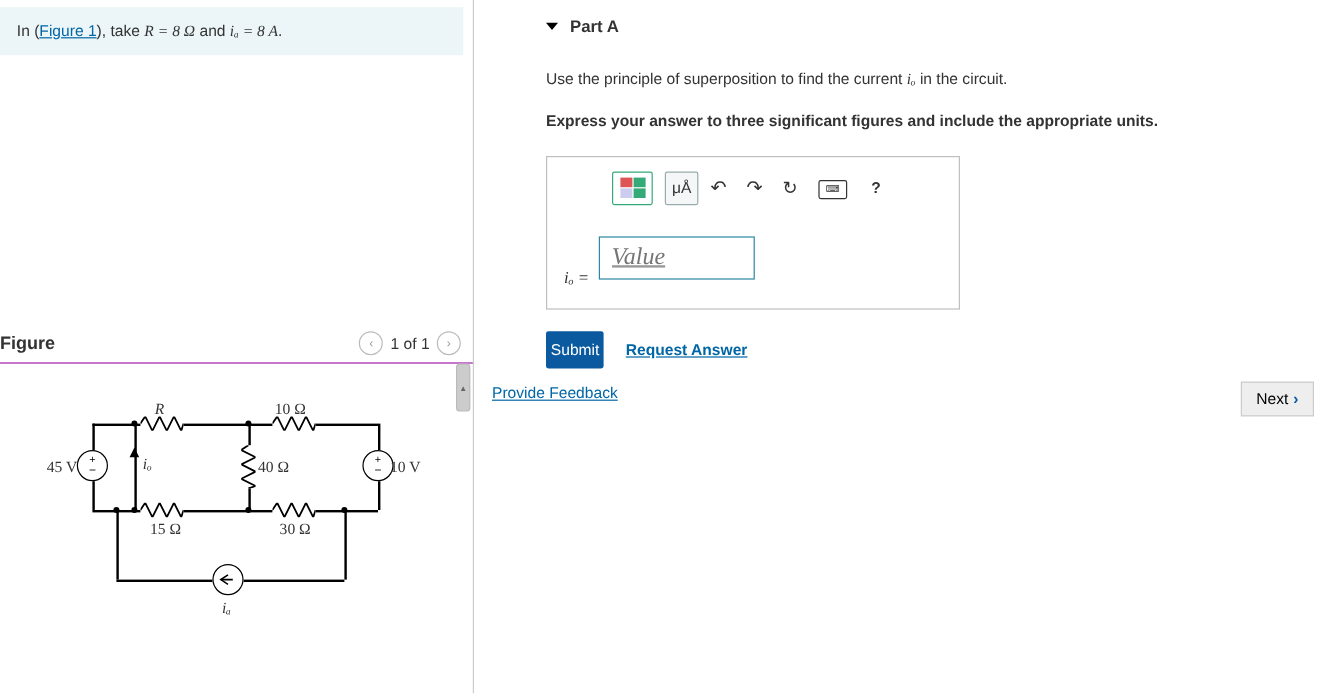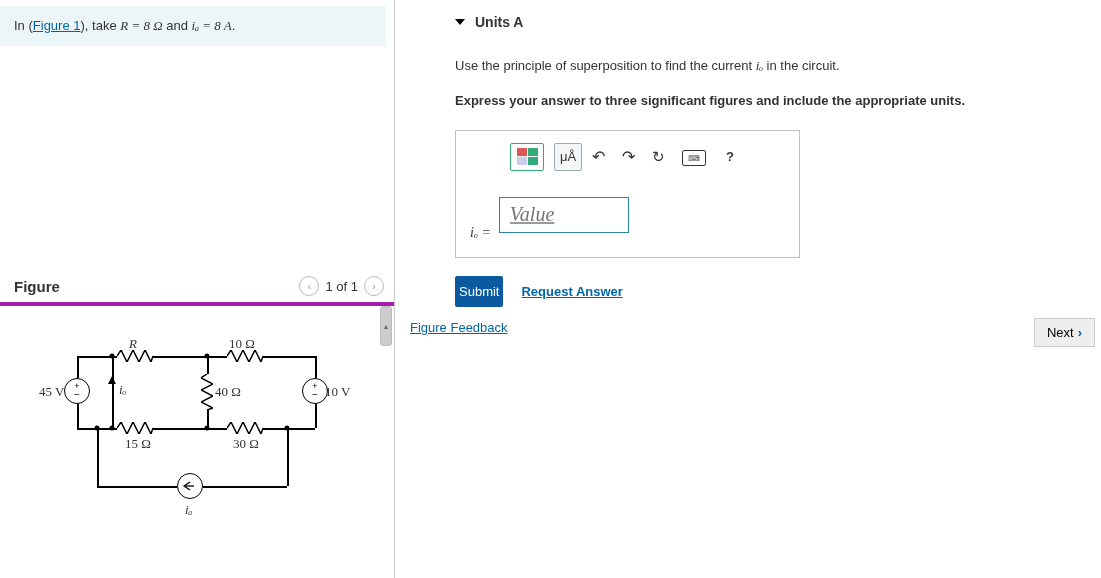--- a/index.html
+++ b/index.html
@@ -27,23 +27,23 @@
   .instr-box {
     background: #ecf6f8;
     padding: 12px 14px;
     margin: 6px 8px 0 0;
   }
   .instr-box a { color: #0066a6; text-decoration: underline; }
   .mathi { font-style: italic; font-family: 'Times New Roman', serif; }
   .figure-header {
     display: flex;
     align-items: center;
-    padding: 0 10px 6px 14px;
+    padding: 0 10px 6px 0;
     margin-top: 230px;
-    border-bottom: 4px solid #a21caf;
+    border-bottom: 1px solid #a21caf;
   }
   .figure-title { font-weight: bold; font-size: 15px; flex: 1; }
   .fig-nav { display: flex; align-items: center; gap: 6px; }
   .circ-btn {
     width: 20px; height: 20px; border-radius: 50%;
     border: 1px solid #bbb; background: #fff;
     display: inline-flex; align-items: center; justify-content: center;
     font-size: 10px; color: #999; cursor: pointer;
   }
   .figure-body {
@@ -242,21 +242,21 @@
       <div class="clabel" style="left:288px; top:58px;">10 V</div>
       <div class="clabel" style="left:82px; top:56px; font-style:italic;">iₒ</div>
       <div class="clabel" style="left:148px; top:176px; font-style:italic;">iₐ</div>
     </div>
   </div>
 </div>
 
 <div class="right-col">
   <div class="part-header">
     <span class="caret-down"></span>
-    <span class="part-title">Units A</span>
+    <span class="part-title">Part A</span>
   </div>
 
   <div class="prompt-text">
     <span>Use the principle of superposition to find the current </span><span class="mathi">iₒ</span><span> in the circuit.</span>
   </div>
   <div class="prompt-text prompt-bold">Express your answer to three significant figures and include the appropriate units.</div>
 
   <div class="answer-frame">
     <div class="toolbar">
       <span class="tb-templates">
@@ -279,18 +279,18 @@
       <input class="value-input" placeholder="Value" style="">
     </div>
   </div>
 
   <div class="actions">
     <button class="submit-btn">Submit</button>
     <span class="link">Request Answer</span>
   </div>
 </div>
 
-<a class="feedback-link">Figure Feedback</a>
+<a class="feedback-link">Provide Feedback</a>
 
 <button class="next-btn">
   <span>Next</span>
   <span class="chev">›</span>
 </button>
 
 </body></html>

